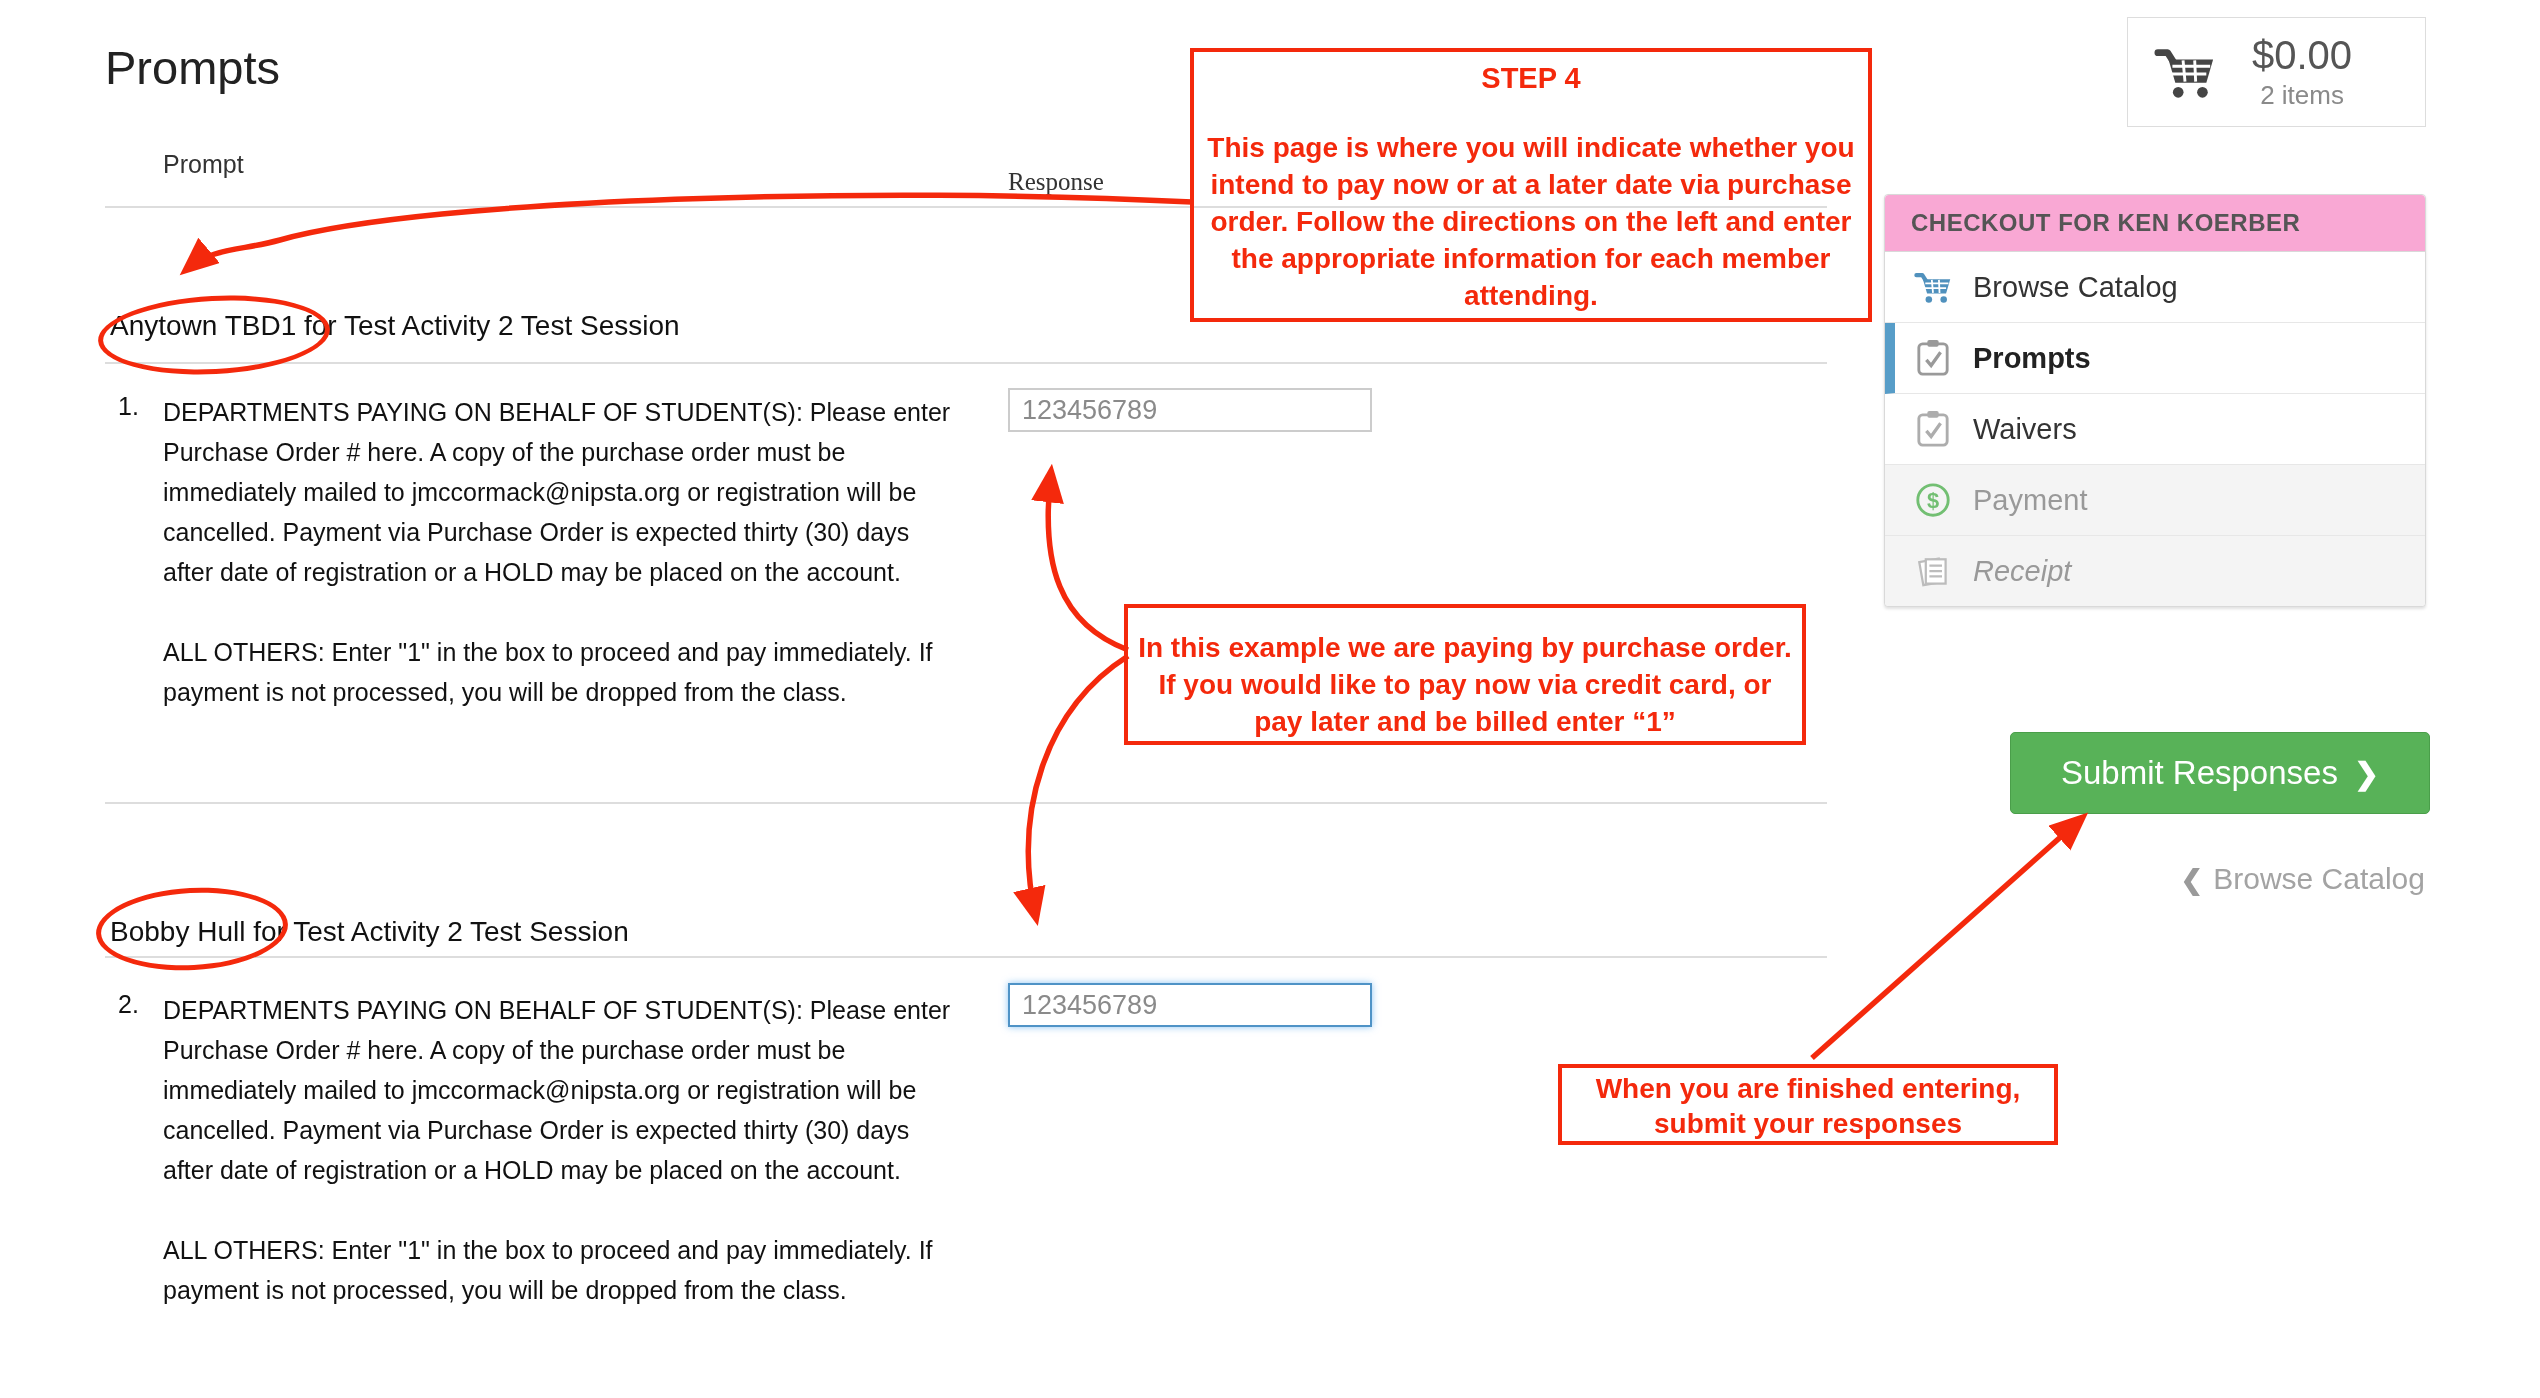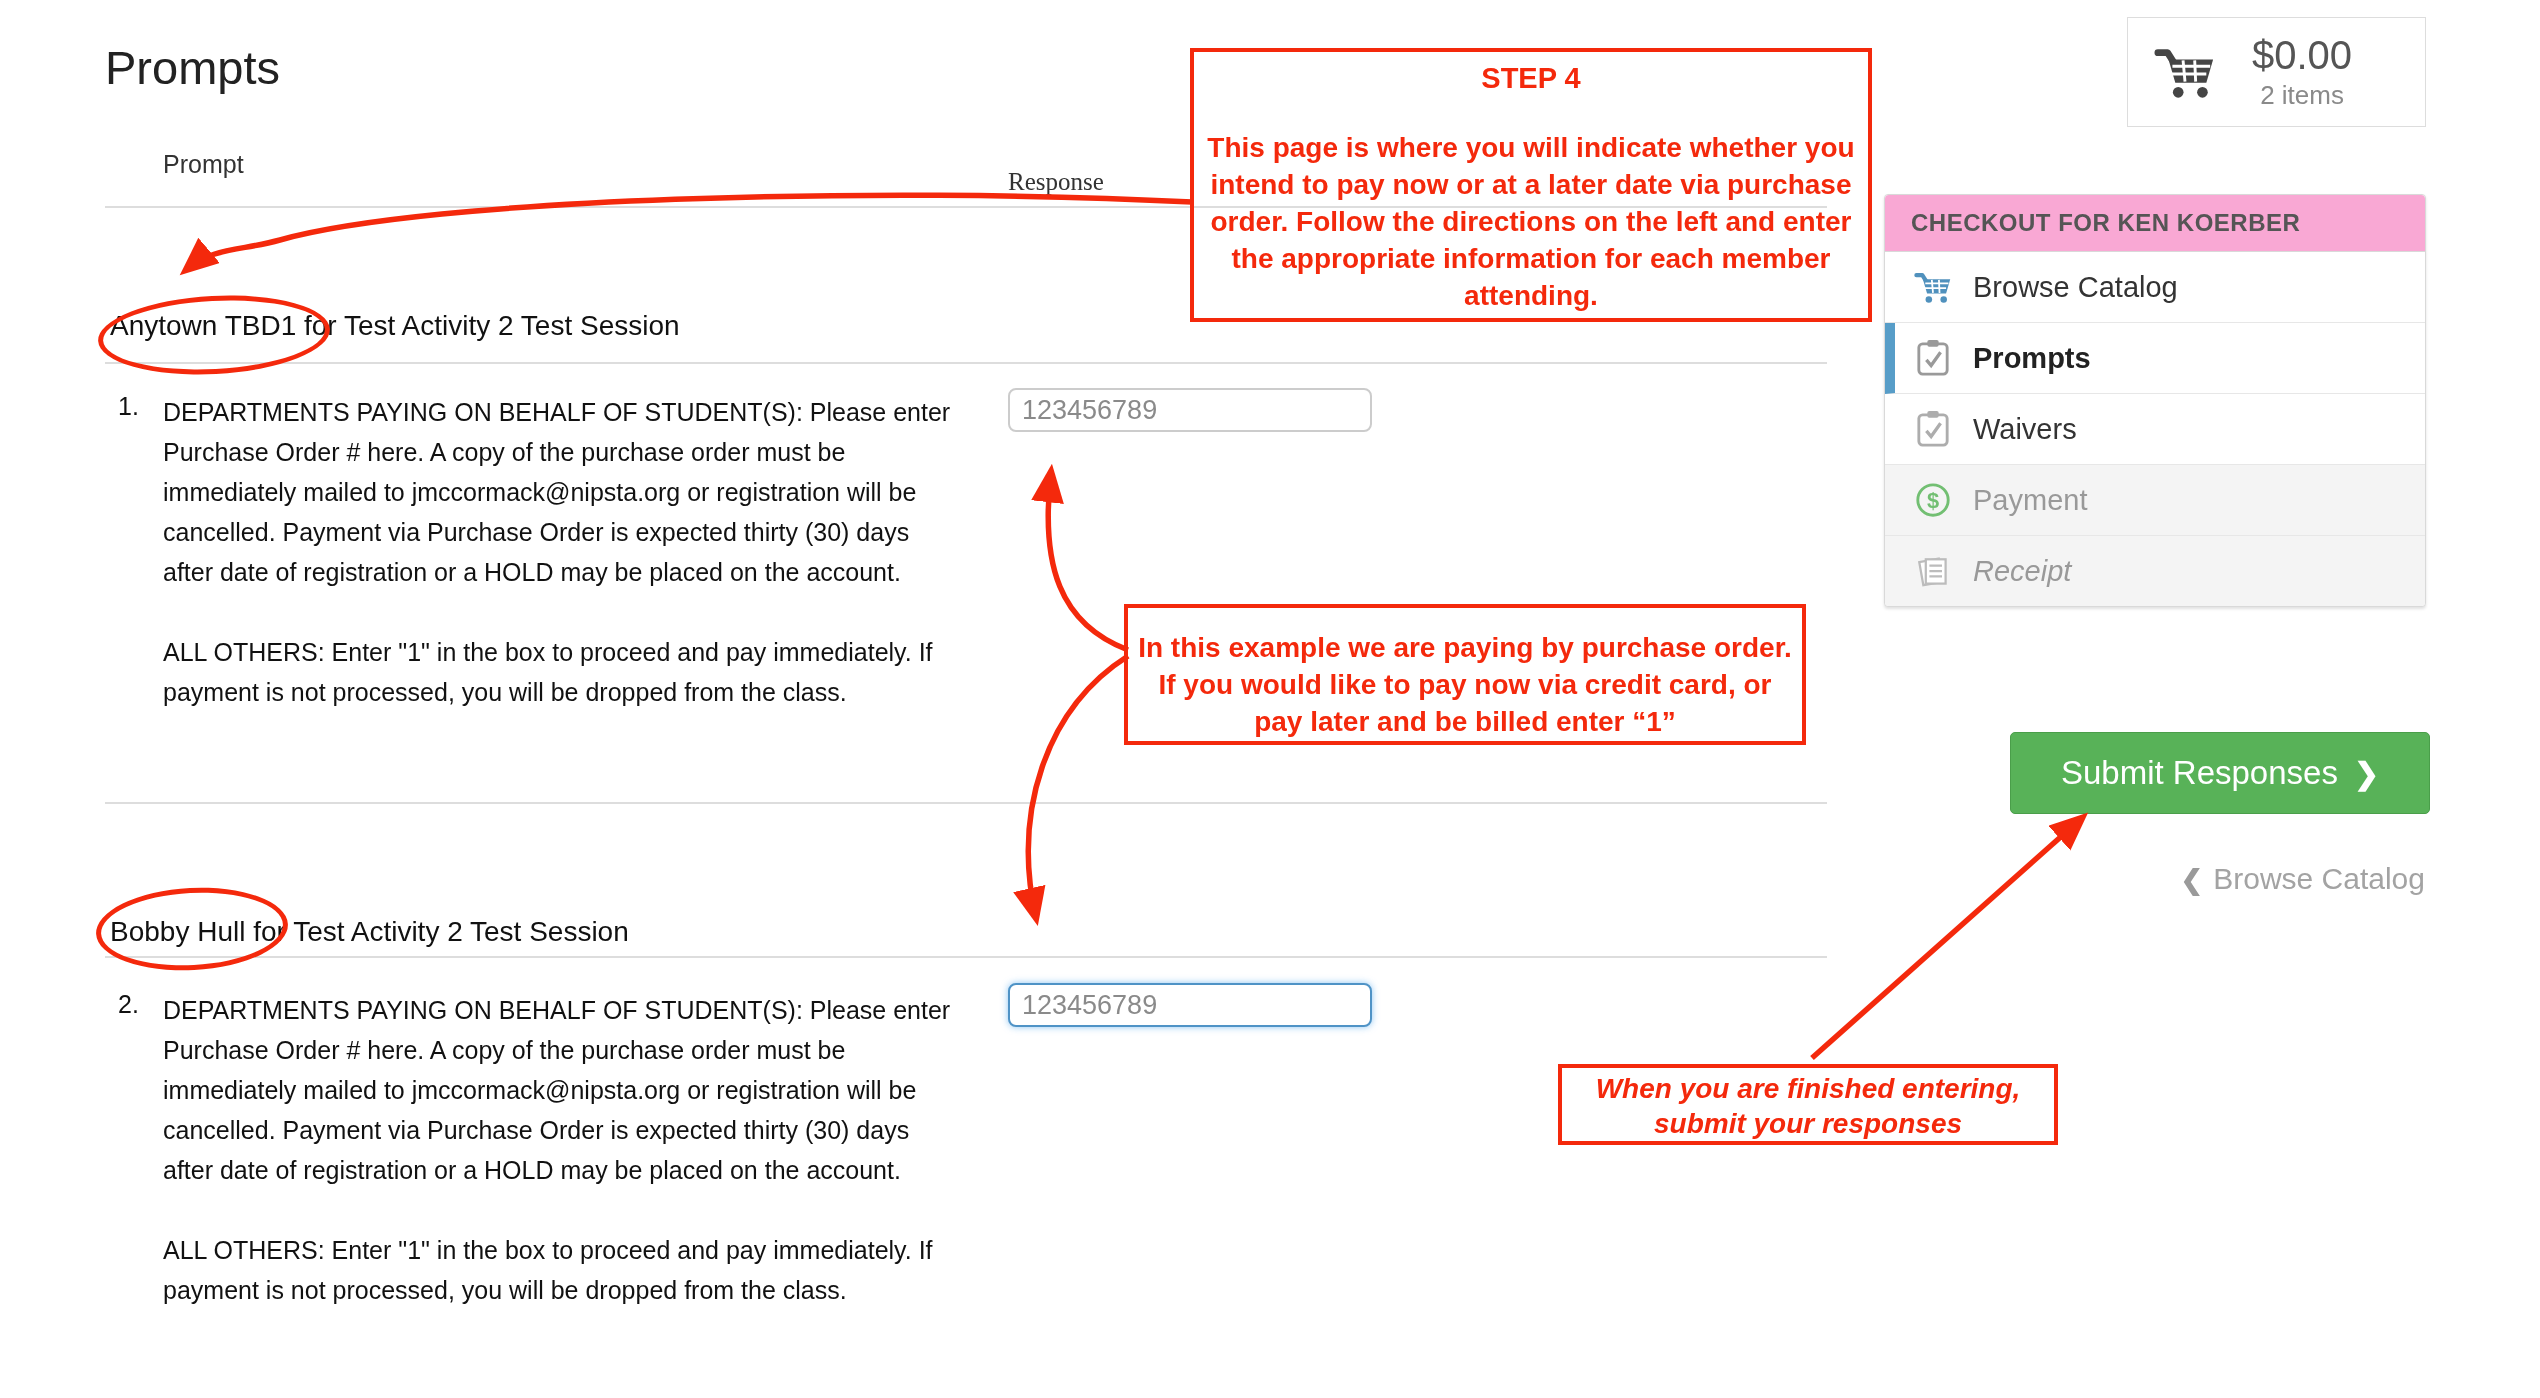--- a/index.html
+++ b/index.html
@@ -13,21 +13,21 @@
   .page-title{left:105px;top:40px;font-size:47px;font-weight:400;color:#222;}
   .col-header{font-size:25px;color:#333;}
   .divider{height:2px;background:#ddd;left:105px;width:1722px;}
 
   .section-heading{font-size:28px;color:#111;}
   .prompt-num{font-size:25px;color:#111;}
   .prompt-text{width:800px;font-size:25px;line-height:40px;color:#111;}
   .prompt-text .para2{margin-top:40px;}
 
   .response-input{
-    position:absolute;width:336px;height:40px;border:2px solid #ccc;border-radius:8px;
+    position:absolute;width:336px;height:40px;border:2px solid #ccc;border-radius:0;
     font-family:"Liberation Sans",sans-serif;font-size:27px;color:#8a8a8a;padding:0 12px;outline:none;background:#fff;
   }
   .response-input.focused{
     border:2px solid #4f93c6;box-shadow:0 0 7px rgba(82,168,236,.65);
   }
 
   
   .cart-box{left:2127px;top:17px;width:297px;height:108px;border:1px solid #ddd;background:#fff;
     display:flex;align-items:center;}
   .cart-box .price{margin-left:36px;text-align:center;}
@@ -54,21 +54,21 @@
   .submit-btn .chev{margin-left:16px;font-weight:bold;font-size:30px;}
   .back-link{left:2150px;top:862px;width:275px;text-align:right;font-size:30px;color:#a3a3a3;cursor:pointer;}
   .back-link .chev{font-size:27px;margin-right:10px;color:#9a9a9a;font-weight:bold;}
 
   
   .anno{border:4px solid #f4290c;color:#f4290c;font-weight:bold;text-align:center;z-index:10;background:transparent;}
   .anno-step4{left:1190px;top:48px;width:658px;height:266px;padding:0 8px;}
   .anno-step4 .t{font-size:29px;margin-top:10px;}
   .anno-step4 .b{font-size:28px;line-height:37px;margin-top:34px;}
   .anno-example{left:1124px;top:604px;width:666px;height:112px;font-size:28px;line-height:37px;padding:21px 4px 0 4px;}
-  .anno-finish{left:1558px;top:1064px;width:484px;height:70px;font-size:28px;line-height:35px;padding:3px 4px 0 4px;font-style:italic;}
+  .anno-finish{left:1558px;top:1064px;width:484px;height:70px;font-size:28px;line-height:35px;padding:3px 4px 0 4px;}
 
   .red-ellipse{border:5px solid #f4290c;border-radius:50%;z-index:10;background:transparent;}
   .ellipse-1{left:98px;top:296px;width:222px;height:68px;transform:rotate(-3deg);}
   .ellipse-2{left:96px;top:888px;width:182px;height:72px;transform:rotate(-3deg);}
 
   #arrow-overlay{left:0;top:0;z-index:9;pointer-events:none;}
 </style>
 </head>
 <body>
 

